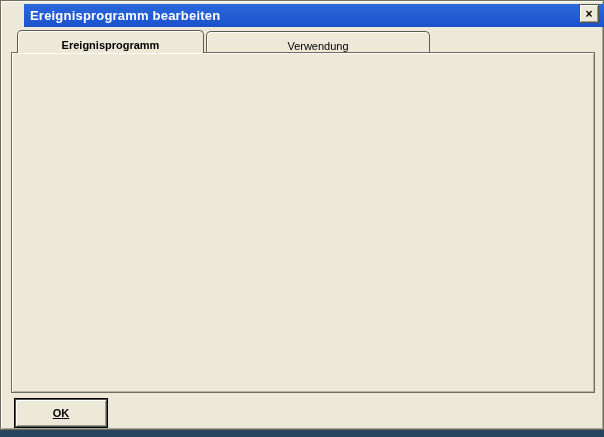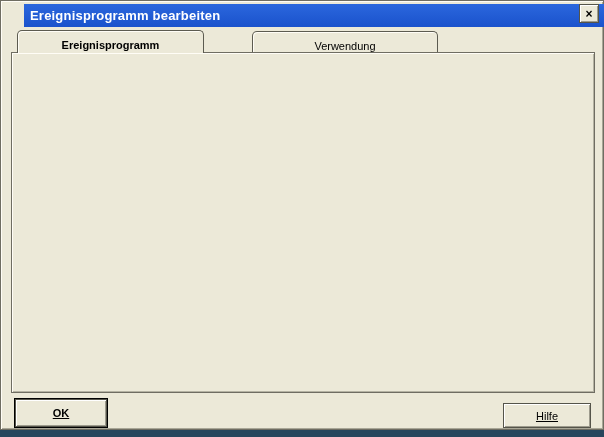--- a/index.html
+++ b/index.html
@@ -31,22 +31,22 @@
     font-weight:bold;font-size:12px;line-height:1;cursor:default;
   }
   
   .tab{
     position:absolute;box-sizing:border-box;text-align:center;
     background:#ece9d8;border:1px solid #5c5b50;border-bottom:none;
     border-radius:5px 5px 0 0;padding-top:8px;
   }
   .tab.active{left:16px;top:29px;width:187px;height:23px;font-weight:bold;z-index:3;
     box-shadow:inset 1px 1px 0 #fffdf6;}
-  .tab.inactive{left:205px;top:30px;width:186px;height:22px;z-index:1;
-    box-shadow:inset 1px 1px 0 #fffdf6;margin-left:46px;}
+  .tab.inactive{left:205px;top:30px;width:224px;height:22px;z-index:1;
+    box-shadow:inset 1px 1px 0 #fffdf6;}
   
   .panel{
     position:absolute;left:10px;top:51px;width:584px;height:341px;
     background:#ece9d8;border:1px solid #6f6d62;
     box-shadow:inset 1px 1px 0 #fffdf6, inset -1px -1px 0 #b5b3a3;
     box-sizing:border-box;z-index:2;
   }
   .groupbox{
     position:absolute;box-sizing:border-box;
     border:1px solid #9c9a8a;border-radius:2px;
@@ -287,19 +287,16 @@
   <div class="btn btn-aendern">
       <span>Ändern</span>
     </div>
   <div class="btn btn-loeschen">
       <span>Löschen</span>
     </div>
 
   <div class="btn btn-ok">
       <span>OK</span>
     </div>
-  <div class="btn btn-hilfe">
-    <span><span class="accel">H</span><span>ilfe</span></span>
-  </div>
 
 </div>
 
 <div class="desktop-strip"></div>
 
 </body></html>

